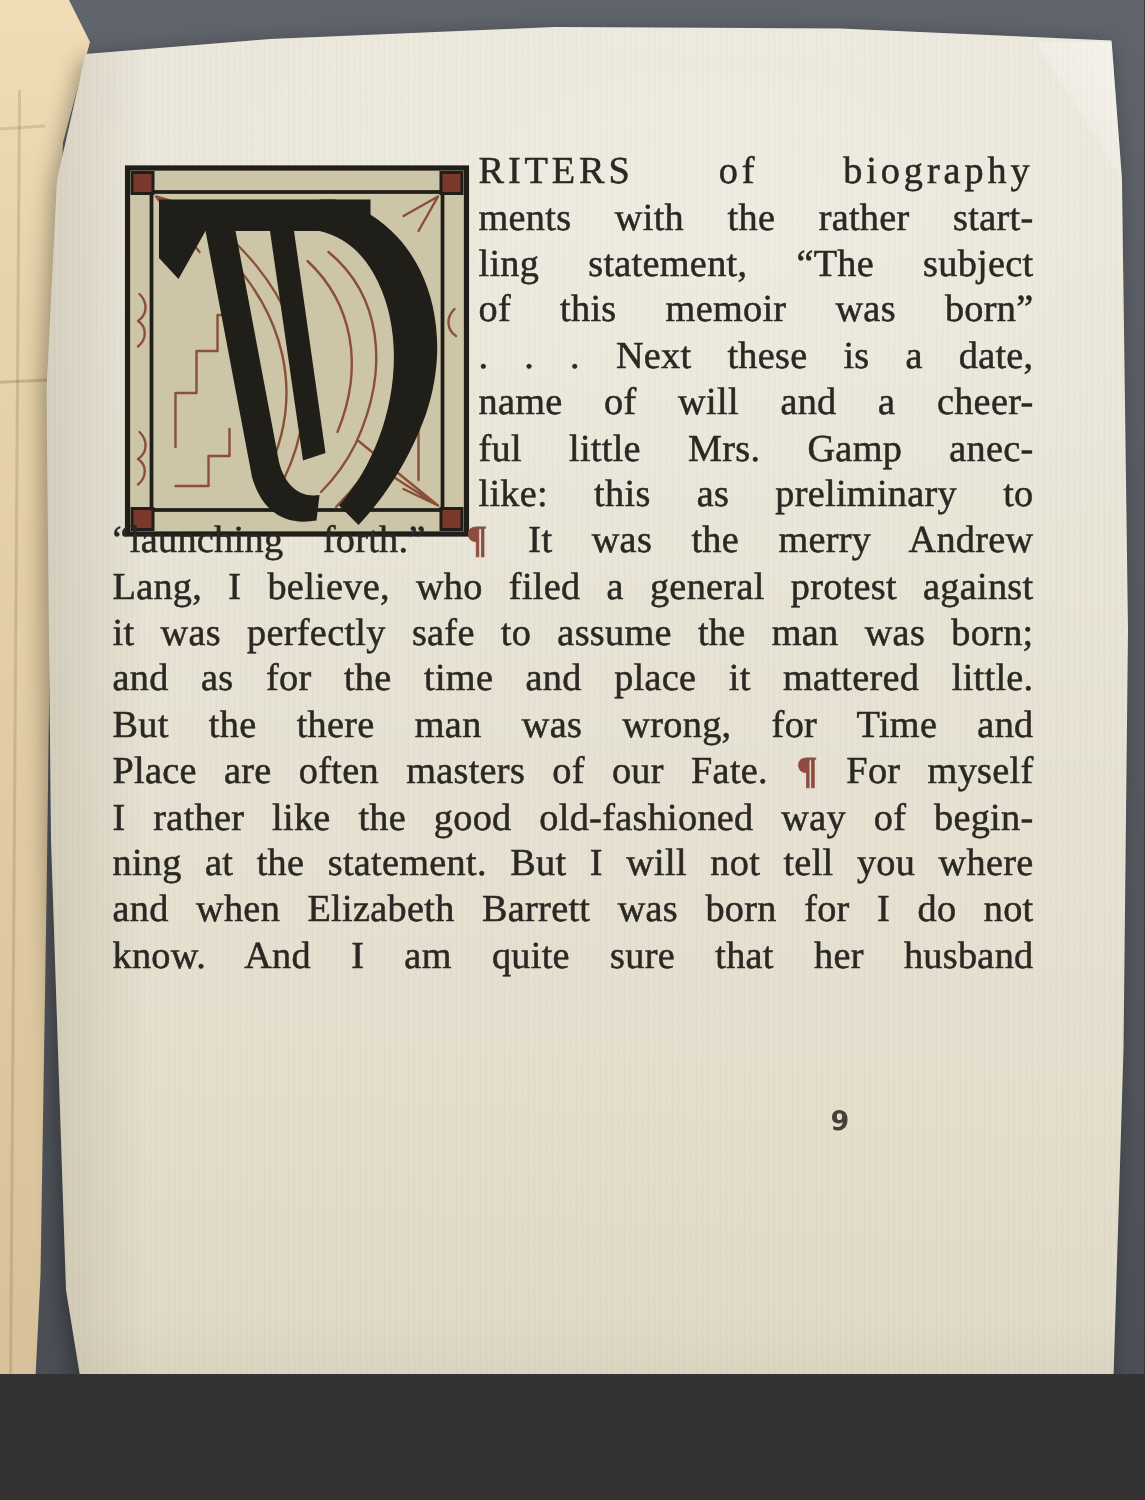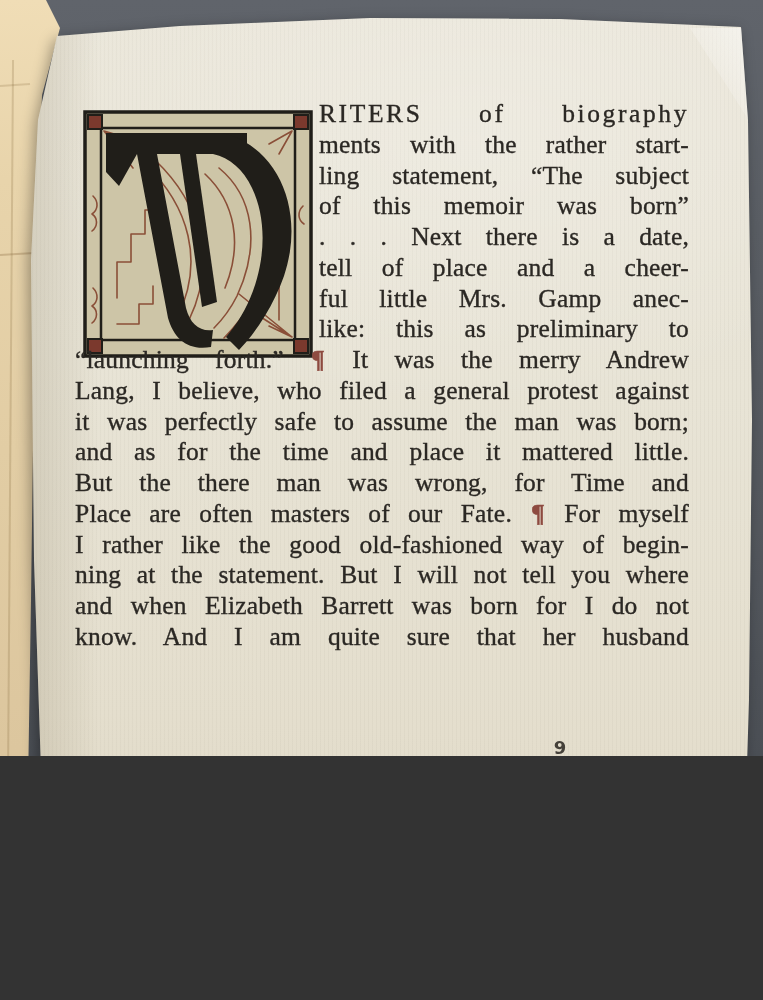--- a/index.html
+++ b/index.html
@@ -4,21 +4,21 @@
 <style>
   :root{
     --c-background:#5a5e64; --c-page:#e8e4d6; --c-page_edge:#e6d2ab;
     --c-ink:#2b2824; --c-pilcrow:#8e4b40; --c-dropcap_background:#cdc5a7;
     --c-dropcap_ink:#201e19; --c-dropcap_ornament:#8a4f38; --c-dropcap_corner:#7b392d;
     --c-page_number_ink:#45413a;
   }
   html,body{margin:0;padding:0;}
   body{background:#333;font-family:"Liberation Serif","DejaVu Serif",serif;}
   #photo{
-    position:relative;width:763px;height:756px;overflow:hidden;
+    position:relative;width:763px;height:916px;overflow:hidden;
     background:linear-gradient(180deg,#60646b 0%,#5a5e64 30%,#54585e 70%,#4b4f55 100%);
   }
   
   #under-page{
     position:absolute;left:0;top:0;width:70px;height:1000px;
     background:linear-gradient(180deg,#f0ddb6 0%,#e8d4ab 18%,#e2cda4 45%,#dcc69e 75%,#d5bf98 100%);
     clip-path:polygon(0 0,46px 0,60px 28px,42px 95px,35px 300px,31px 600px,27px 850px,20px 993px,0 997px);
   }
   #under-page .crease{position:absolute;background:rgba(124,95,52,0.22);}
   #under-page .c1{left:9px;top:60px;width:2px;height:870px;transform:rotate(0.4deg);}
@@ -125,22 +125,22 @@
             <rect class="dc-square" x="211" y="229" width="14" height="14"></rect>
           </g>
         </svg>
       </div>
 
       <div id="text-block">
           <div class="line wrap spaced">RITERS of biography</div>
           <div class="line wrap">ments with the rather start-</div>
           <div class="line wrap">ling statement, “The subject</div>
           <div class="line wrap">of this memoir was born”</div>
-          <div class="line wrap">. . . Next there is a date,</div>
-          <div class="line wrap">tell of place and a cheer-</div>
+          <div class="line wrap">. . . Next these is a date,</div>
+          <div class="line wrap">name of will and a cheer-</div>
           <div class="line wrap">ful little Mrs. Gamp anec-</div>
           <div class="line wrap">like: this as preliminary to</div>
           <div class="line">“launching forth.” <span class="pilcrow" style="color: rgb(142, 75, 64);">¶</span> It was the merry Andrew</div>
           <div class="line">Lang, I believe, who filed a general protest against</div>
           <div class="line">it was perfectly safe to assume the man was born;</div>
           <div class="line">and as for the time and place it mattered little.</div>
           <div class="line">But the there man was wrong, for Time and</div>
           <div class="line">Place are often masters of our Fate. <span class="pilcrow" style="color: rgb(142, 75, 64);">¶</span> For myself</div>
           <div class="line">I rather like the good old-fashioned way of begin-</div>
           <div class="line">ning at the statement. But I will not tell you where</div>

